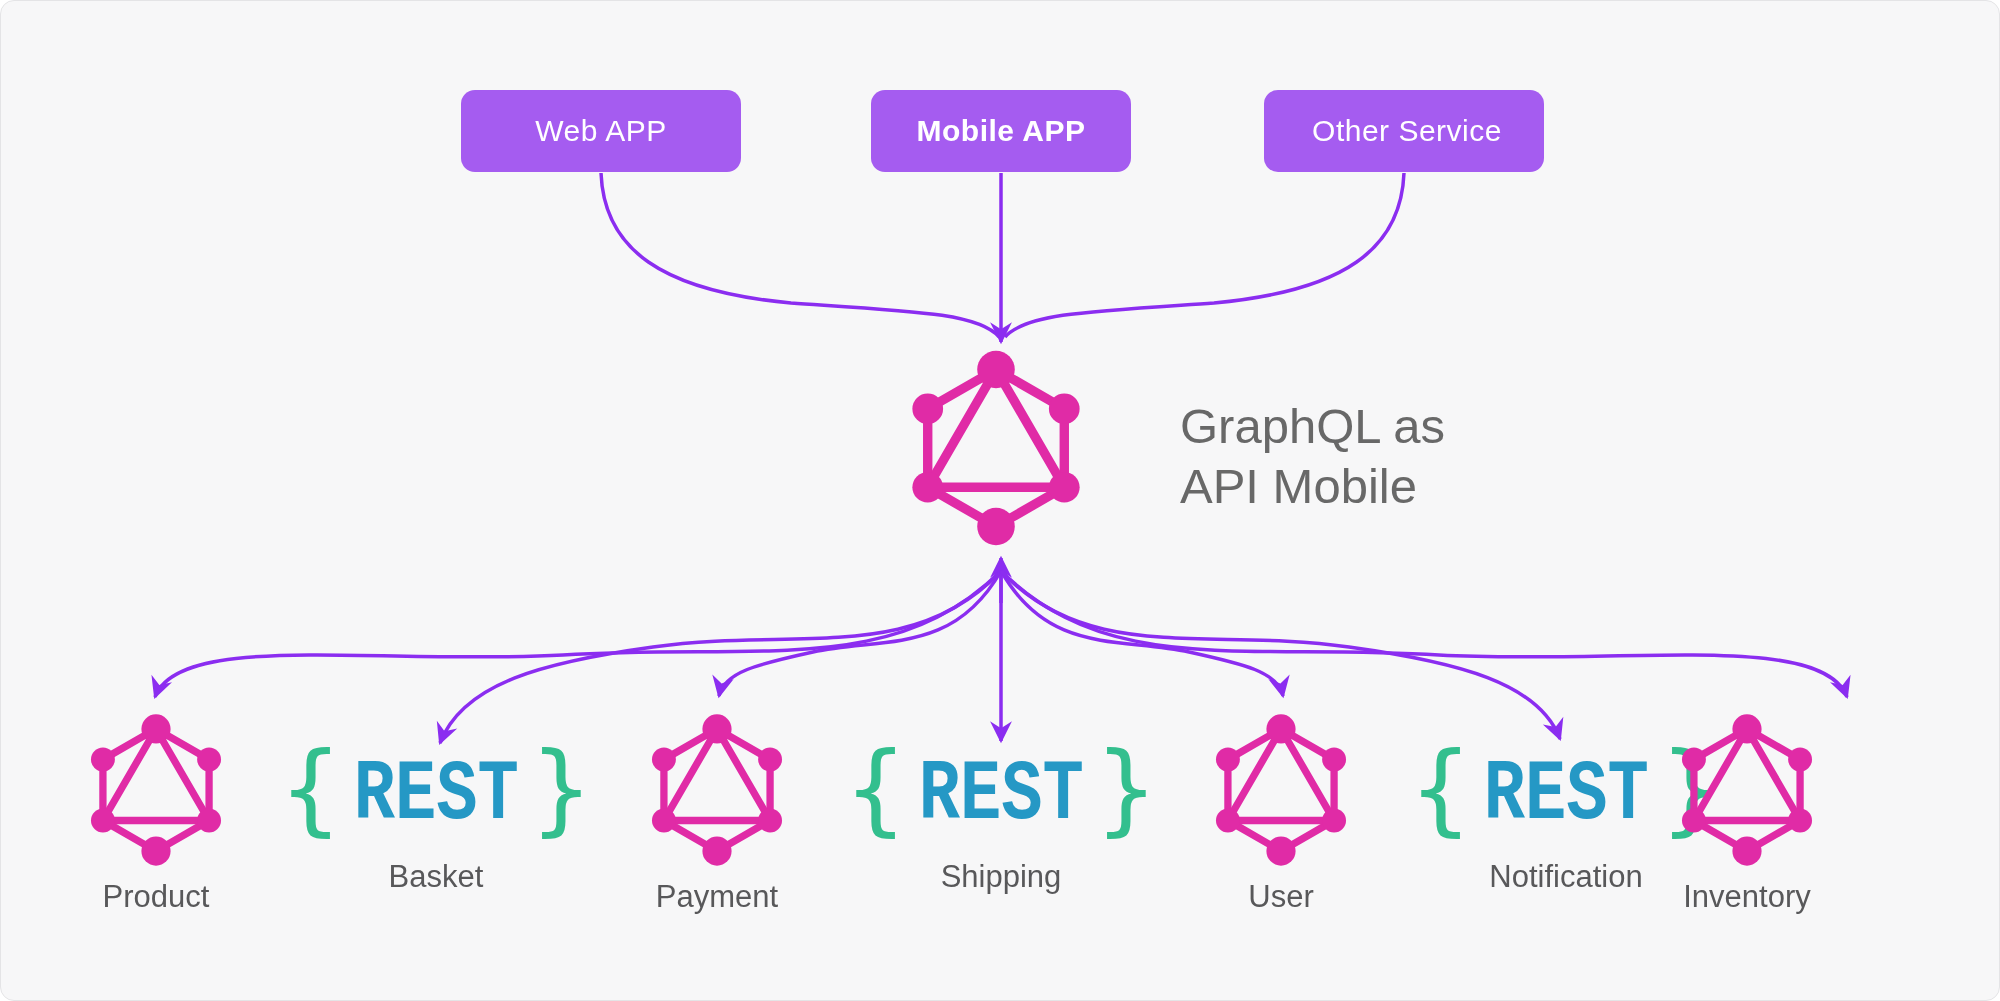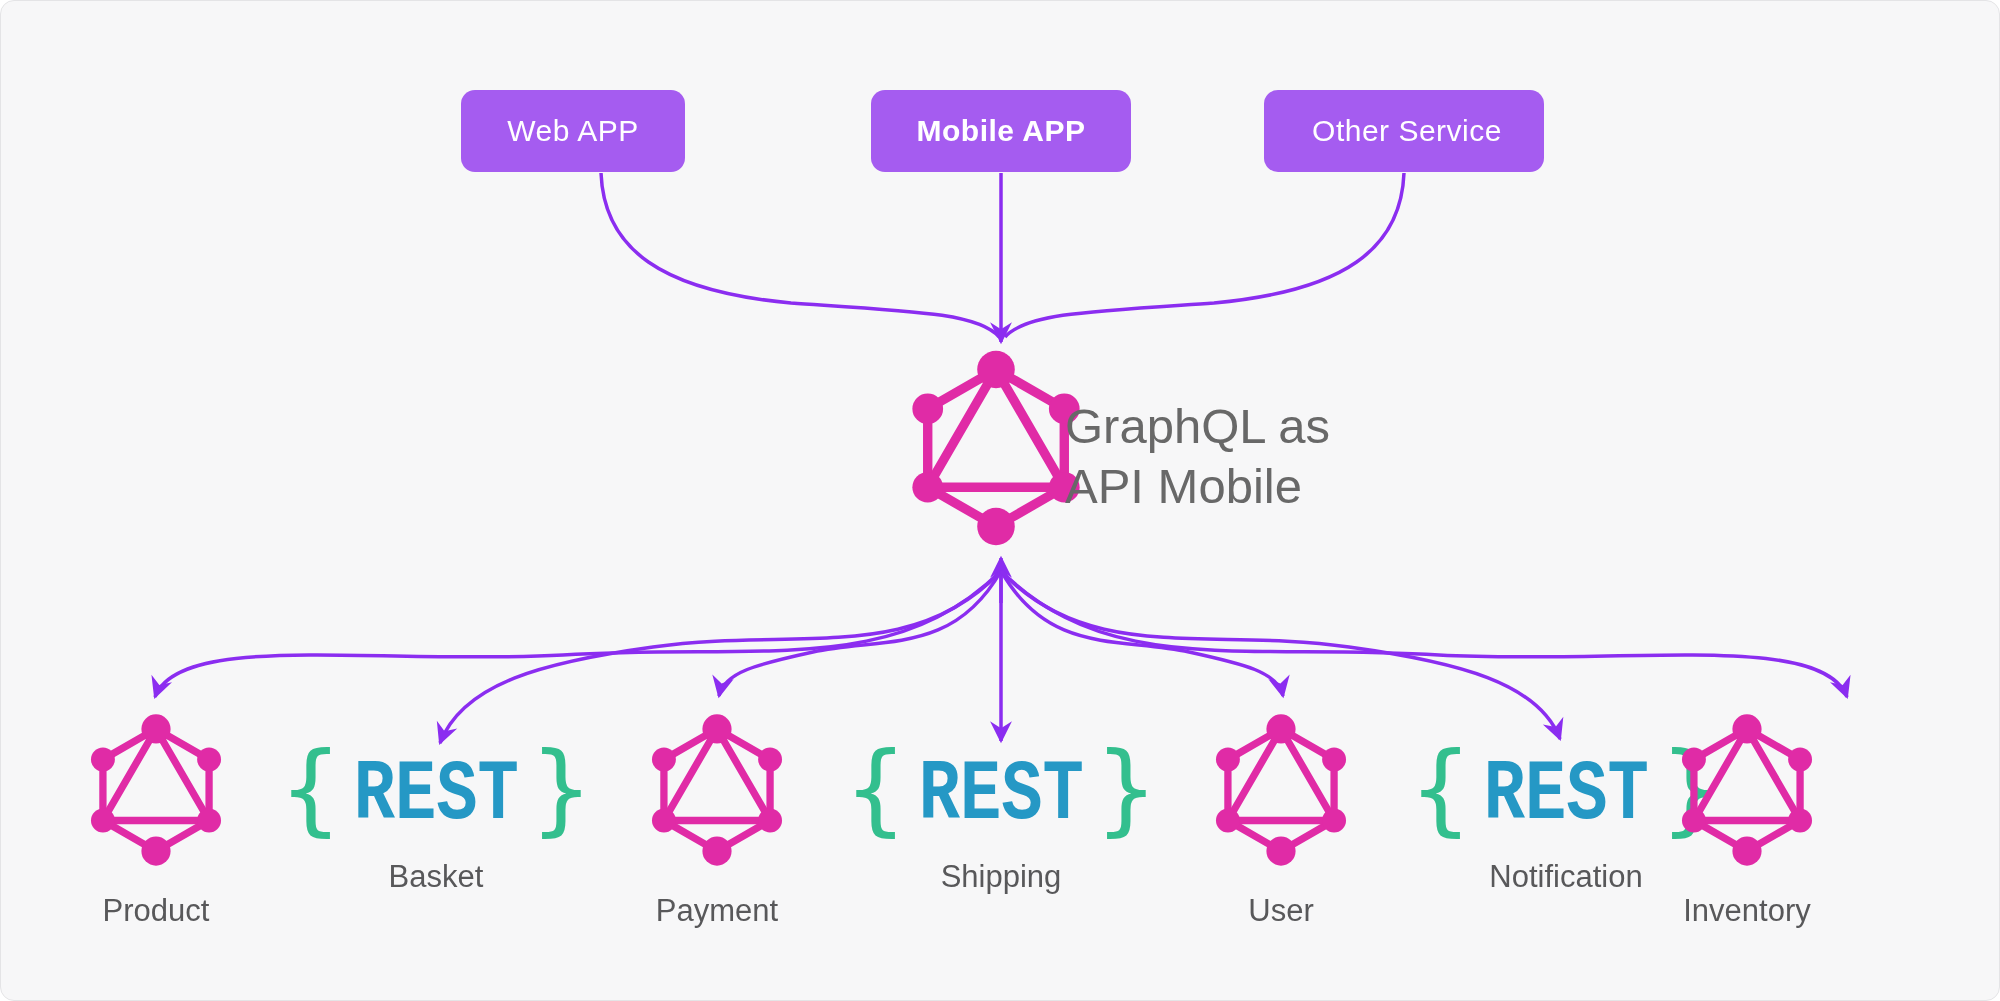--- a/index.html
+++ b/index.html
@@ -28,30 +28,30 @@
     background:var(--box);border-radius:14px;
     color:#fff;display:flex;align-items:center;justify-content:center;
     font-size:30px;font-weight:500;letter-spacing:.5px;
   }
 
   .gql-stroke{stroke:var(--pink);stroke-width:5.5;fill:none;stroke-linejoin:round;}
   .gql-node{fill:var(--pink);}
 
   .gateway-logo{position:absolute;left:906px;top:348px;}
   .gateway-title{
-    position:absolute;left:1064px;top:395px;
+    position:absolute;left:1179px;top:395px;
     font-size:49px;line-height:60px;color:var(--title);
   }
 
   .service{
     position:absolute;width:300px;
     display:flex;flex-direction:column;align-items:center;
   }
   .svc-label{
-    margin-top:26px;text-align:center;
+    margin-top:12px;text-align:center;
     font-size:31px;color:var(--label);
   }
   .service.rest .svc-label{margin-top:12px;}
 
   .rest-row{display:flex;align-items:center;height:104px;gap:6px;}
   .brace{
     display:inline-block;
     font-family:"DejaVu Sans Mono",monospace;
     font-size:100px;line-height:1;
     color:var(--brace-green);
@@ -99,21 +99,21 @@
     <path class="arrow" marker-end="url(#ahm)" d="M 1000 602 L 1000 557"></path>
     <path class="arrow" marker-end="url(#ahm)" d="M 1000 570 C 892 676, 760 642, 562 654 C 384 664, 178 630, 154 696"></path>
     <path class="arrow" marker-end="url(#ahm)" d="M 1000 570 C 912 664, 792 626, 652 646 C 543 661, 462 682, 439 742"></path>
     <path class="arrow" marker-end="url(#ahm)" d="M 1000 570 C 952 654, 882 636, 812 651 C 757 663, 723 671, 718 695"></path>
     <path class="arrow" marker-end="url(#ahm)" d="M 1000 570 L 1000 740"></path>
     <path class="arrow" marker-end="url(#ahm)" d="M 1000 570 C 1048 654, 1118 636, 1188 651 C 1243 663, 1277 671, 1282 695"></path>
     <path class="arrow" marker-end="url(#ahm)" d="M 1000 570 C 1088 664, 1208 626, 1348 646 C 1457 661, 1538 682, 1559 738"></path>
     <path class="arrow" marker-end="url(#ahm)" d="M 1000 570 C 1108 676, 1240 642, 1438 654 C 1616 664, 1822 630, 1846 696"></path>
   </svg>
 
-  <div class="client-box" style="left:460px;width:224px;">
+  <div class="client-box" style="left:460px;width:280px;">
     <span>Web APP</span>
   </div>
   <div class="client-box" style="left:870px;width:260px;font-weight:bold;">
     <span>Mobile APP</span>
   </div>
   <div class="client-box" style="left:1263px;width:280px;padding-left:6px;">
     <span>Other Service</span>
   </div>
 
   <svg class="gateway-logo" width="178" height="198">

